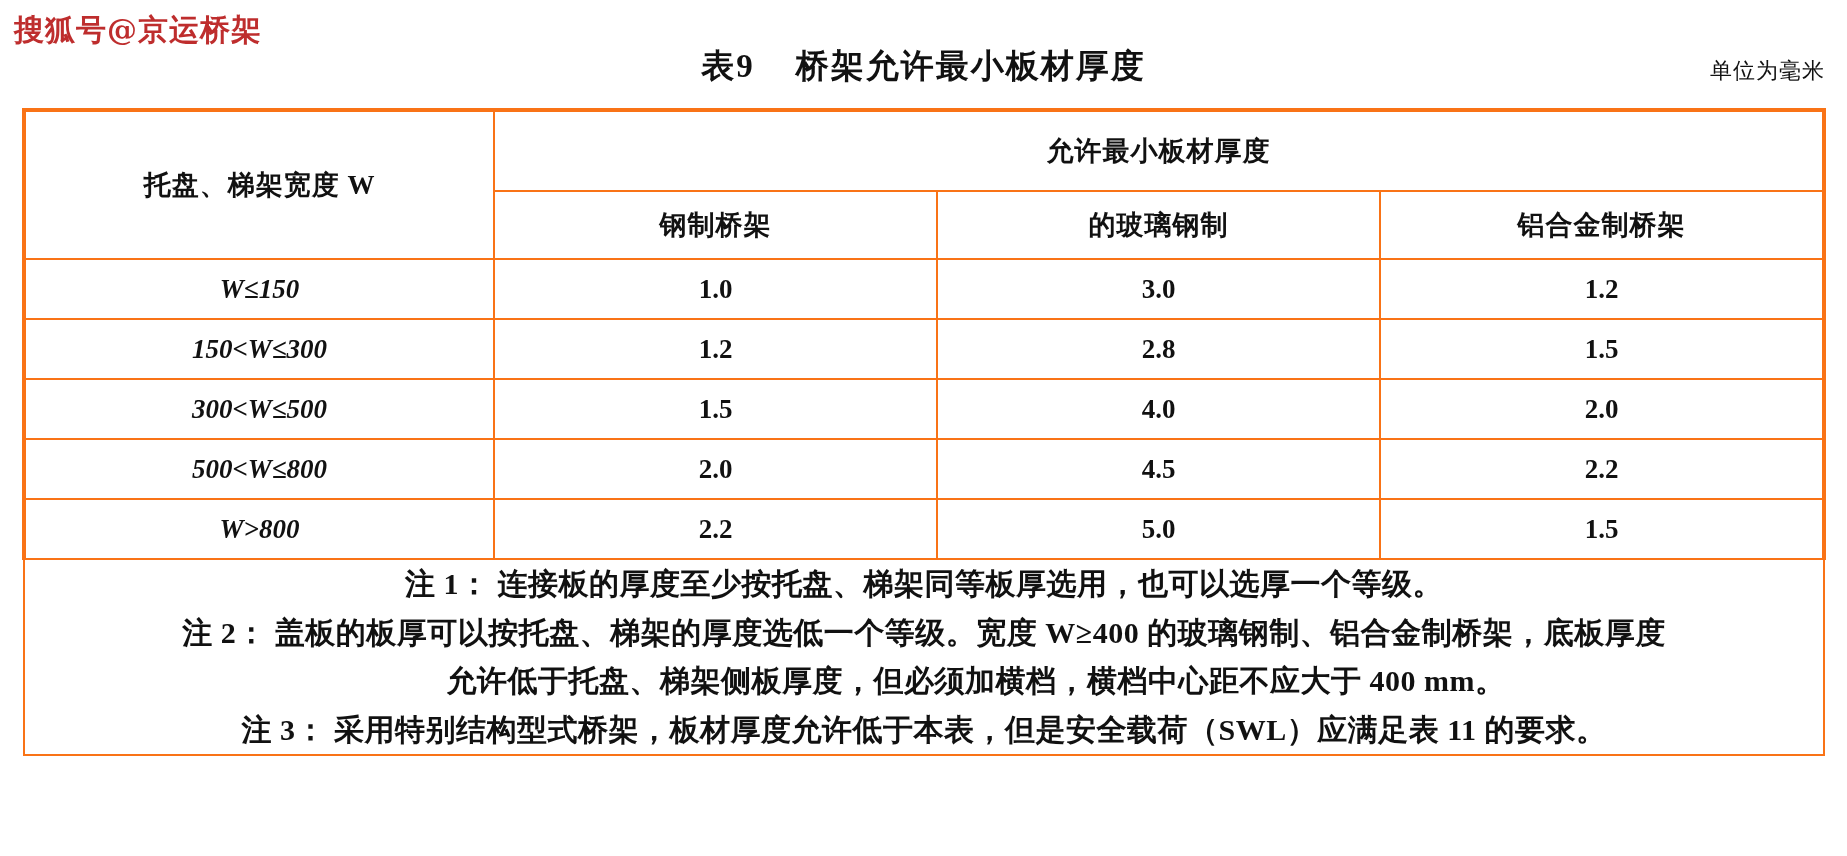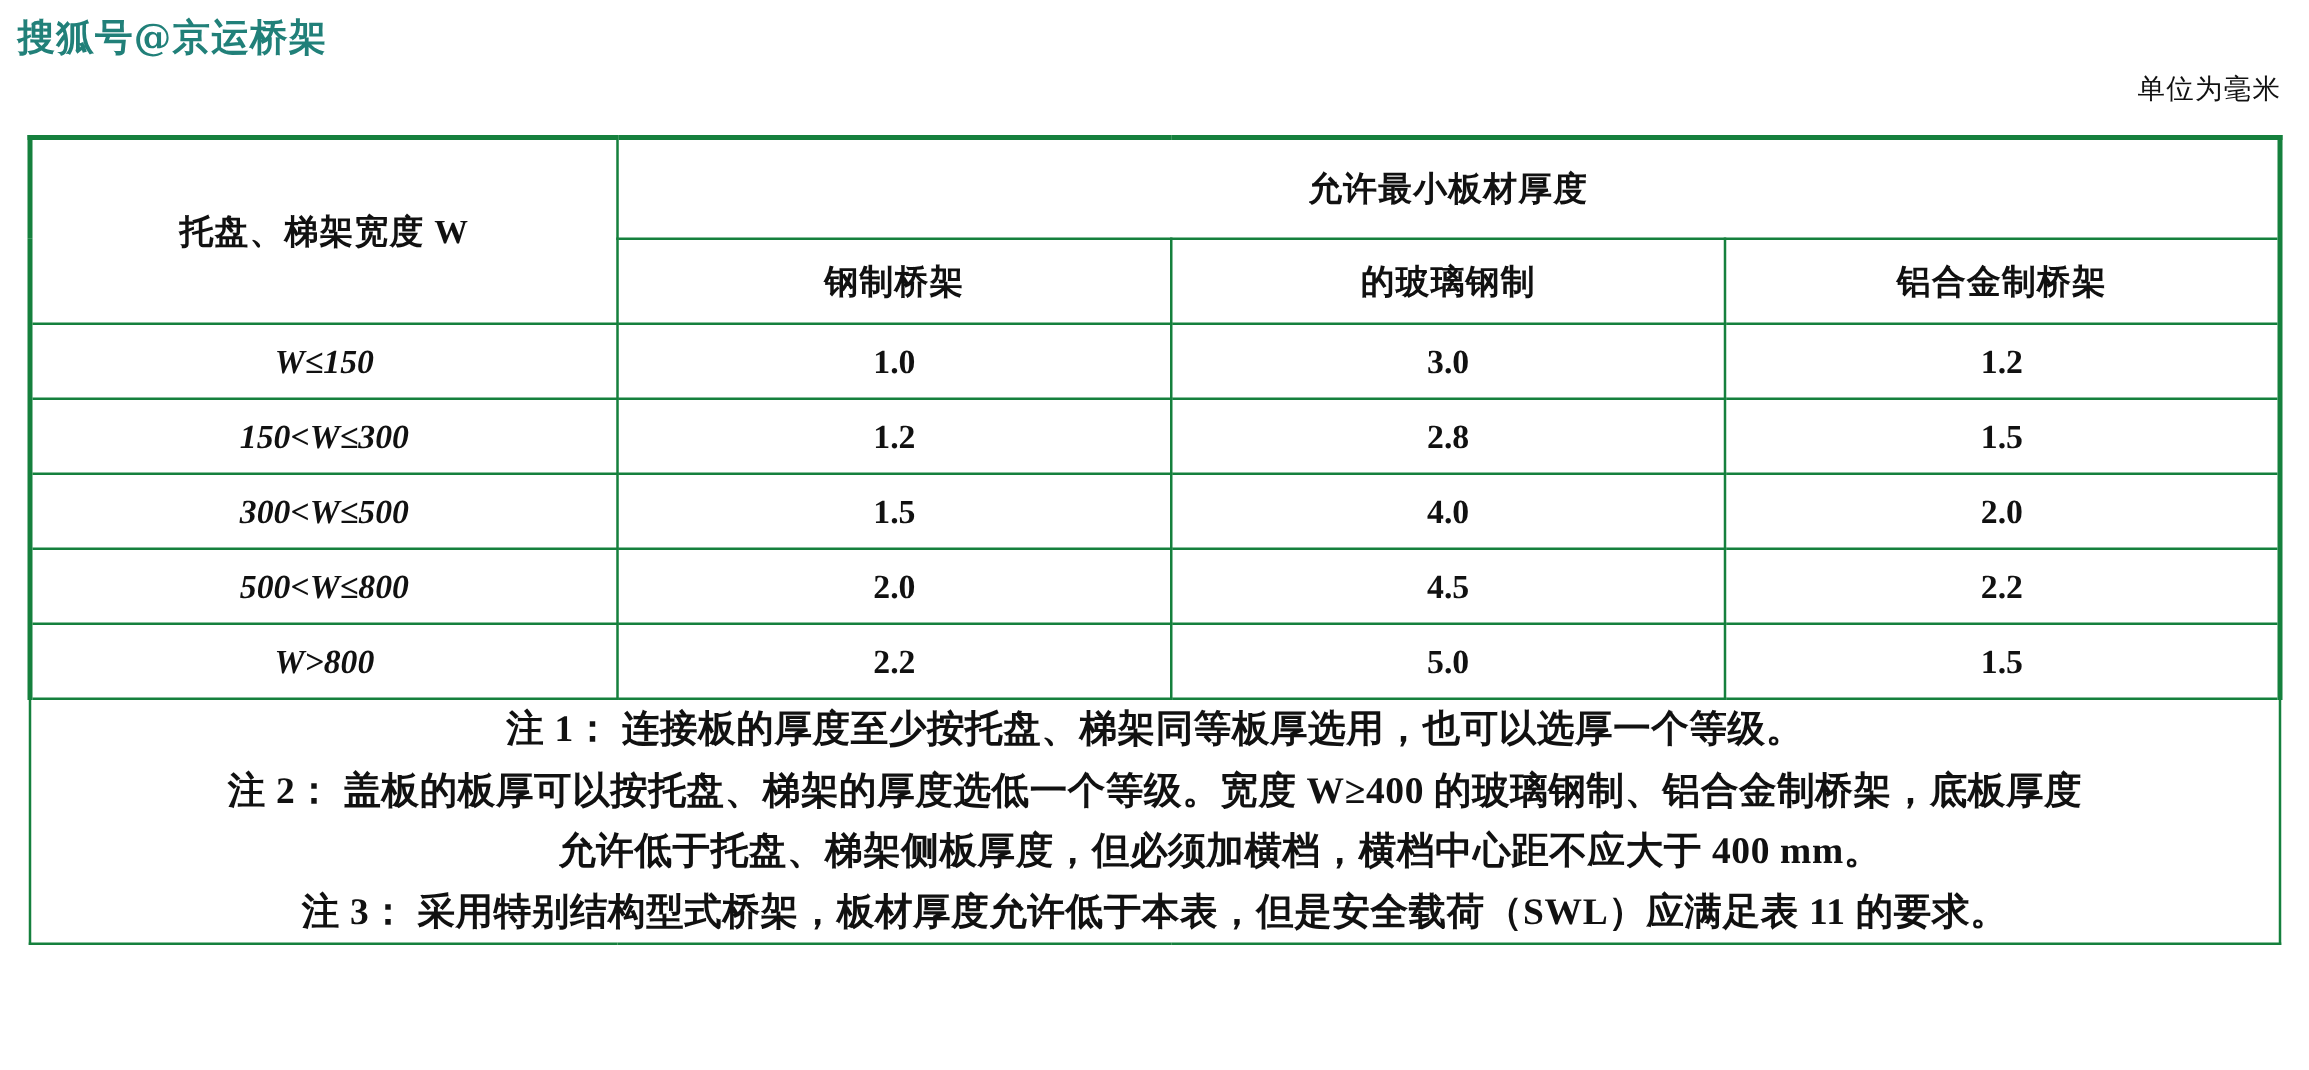--- a/index.html
+++ b/index.html
@@ -17,21 +17,21 @@
   }
 
   
   .watermark {
     position: absolute;
     top: 10px;
     left: 14px;
     font-family: "DejaVu Serif", serif;
     font-size: 30px;
     font-weight: 700;
-    color: #0f766e;
+    color: #b91c1c;
     letter-spacing: 1px;
     white-space: nowrap;
     opacity: 0.92;
   }
 
   
   .title-row {
     position: absolute;
     top: 44px;
     left: 0;
@@ -64,21 +64,21 @@
     top: 108px;
     left: 22px;
     width: 1800px;
   }
   table.spec {
     border-collapse: collapse;
     width: 1800px;
     table-layout: fixed;
   }
   table.spec td, table.spec th {
-    border: 2px solid #15803d;
+    border: 2px solid #f97316;
     text-align: center;
     vertical-align: middle;
     font-weight: 600;
     font-size: 27px;
     padding: 0;
   }
   table.spec .outer-top { border-top-width: 4px; }
   table.spec .outer-left { border-left-width: 4px; }
   table.spec .outer-right { border-right-width: 4px; }
 
@@ -108,20 +108,21 @@
   .note-line.indent {
     text-indent: 104px;
   }
 </style>
 </head>
 <body>
 
 <div class="watermark">搜狐号@京运桥架</div>
 
 <div class="title-row">
+  <div class="doc-title">表9    桥架允许最小板材厚度</div>
   <div class="unit-note">单位为毫米</div>
 </div>
 
 <div class="table-wrap">
   <table class="spec">
     <colgroup>
       <col style="width:470px">
       <col style="width:443px">
       <col style="width:443px">
       <col style="width:444px">

